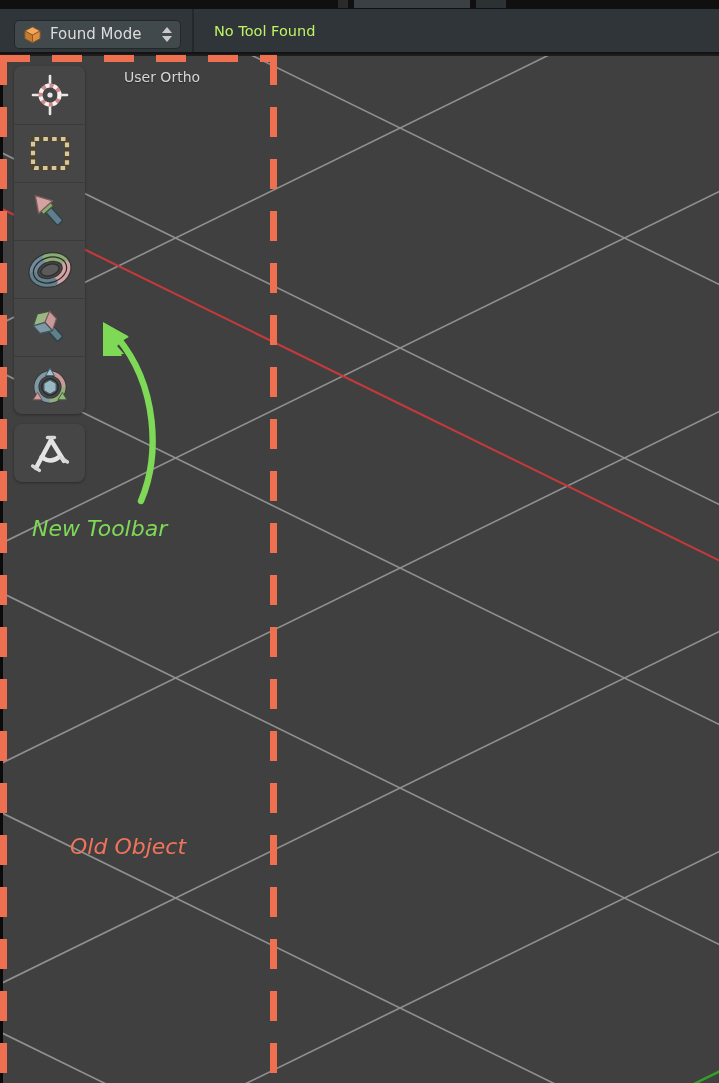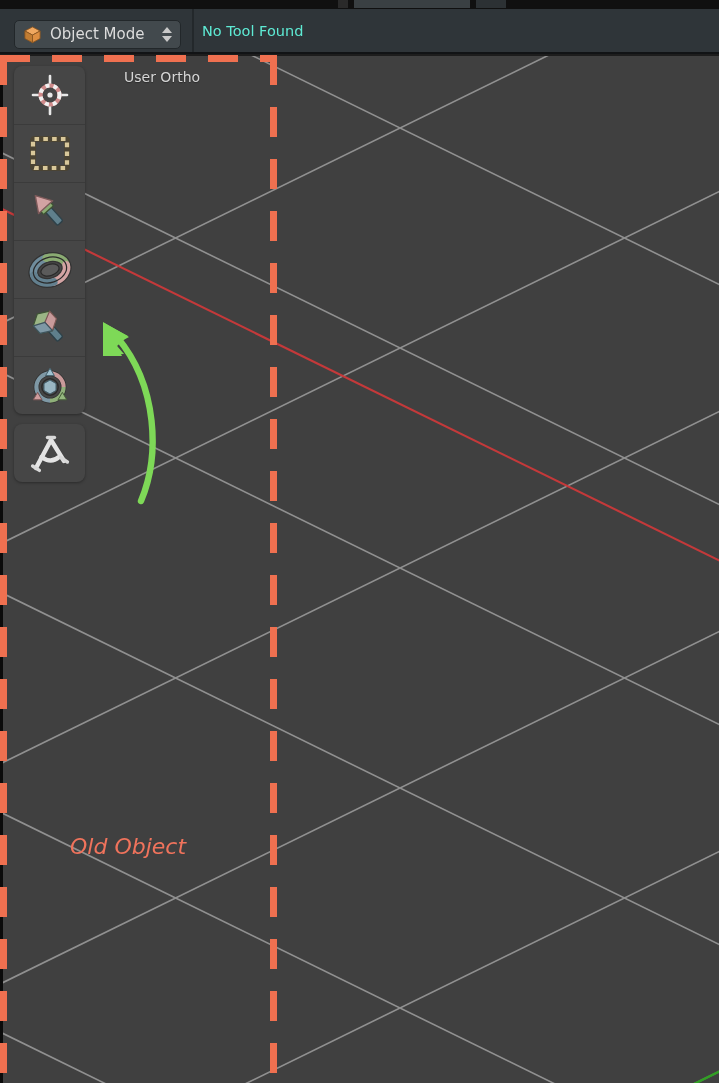--- a/index.html
+++ b/index.html
@@ -84,24 +84,24 @@
   .spin .dn { border-top: 6px solid #c9c9c9; }
 
   .hdr-divider {
     position: absolute;
     left: 192px; top: 0;
     width: 2px; height: 43px;
     background: #23282b;
   }
   .tool-status {
     position: absolute;
-    left: 202px; top: 0;
+    left: 214px; top: 0;
     height: 43px;
     display: flex; align-items: center;
-    color: #5eead4;
+    color: #bef264;
     font-size: 14.5px;
   }
 
   
   .viewport {
     position: absolute;
     left: 0; top: 56px;
     width: 719px; height: 1027px;
     background: #6c6c6c;
     overflow: hidden;
@@ -207,21 +207,21 @@
   <div class="header">
 
     <div class="mode-select">
       <span class="cube-icon">
         <svg viewBox="0 0 20 20" width="19" height="19" aria-hidden="true">
           <polygon points="10,2 18,6.3 10,10.6 2,6.3" fill="#f0a860" stroke="#8a5520" stroke-width="0.9" stroke-linejoin="round"></polygon>
           <polygon points="2,6.3 10,10.6 10,18.6 2,14.3" fill="#c27d33" stroke="#8a5520" stroke-width="0.9" stroke-linejoin="round"></polygon>
           <polygon points="18,6.3 18,14.3 10,18.6 10,10.6" fill="#de8f42" stroke="#8a5520" stroke-width="0.9" stroke-linejoin="round"></polygon>
         </svg>
       </span>
-      <span class="mode-label">Object Mode</span>
+      <span class="mode-label">Found Mode</span>
       <span class="spin">
         <span class="up"></span>
         <span class="dn"></span>
       </span>
     </div>
 
     <div class="hdr-divider"></div>
 
     <div class="tool-status">No Tool Found</div>
   </div>
@@ -357,20 +357,21 @@
     </div>
 
     <svg class="overlay-svg" viewBox="0 0 719 1027">
       <path d="M141 445 C 160 400, 158 330, 117 281" fill="none" stroke="#7ed957" stroke-width="6.4" stroke-linecap="round"></path>
       <polygon points="104,267 128,280 117,290 124,298 104,299" fill="#7ed957"></polygon>
       <polygon points="103,266 129,281 116,288 122,300 103,300" fill="#7ed957"></polygon>
     </svg>
 
   </div>
 
+  <div class="ann-label ann-new" style="color: rgb(126, 217, 87);">New Toolbar</div>
   <div class="ann-label ann-old" style="color: rgb(240, 115, 92);">Old Object</div>
 
   <div class="black-edge"></div>
   <div class="dash-top" style="--dash: #ef7050;"></div>
   <div class="dash-left" style="--dash: #ef7050;"></div>
   <div class="dash-mid" style="--dash: #ef7050;"></div>
 
 </div>
 
 </body></html>

